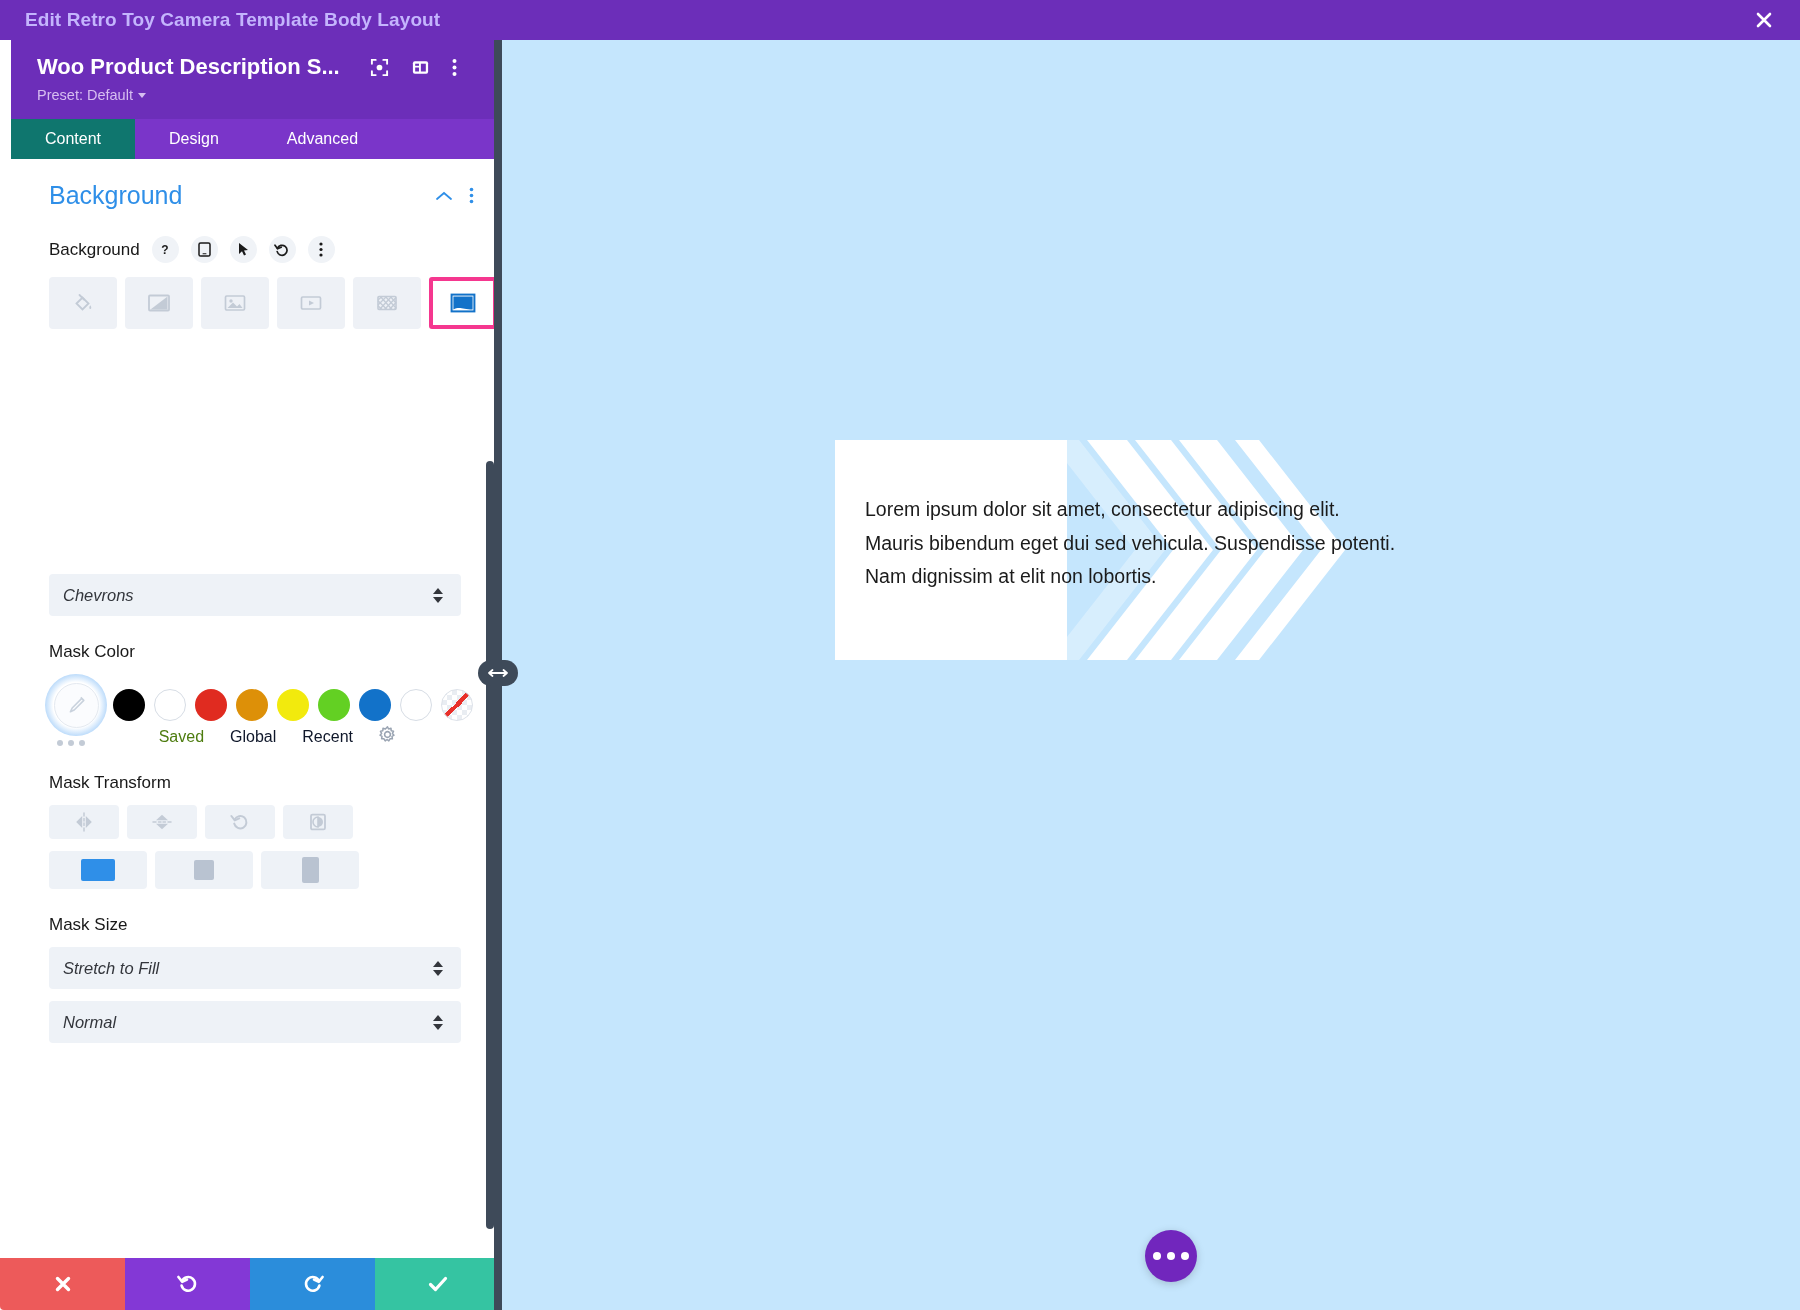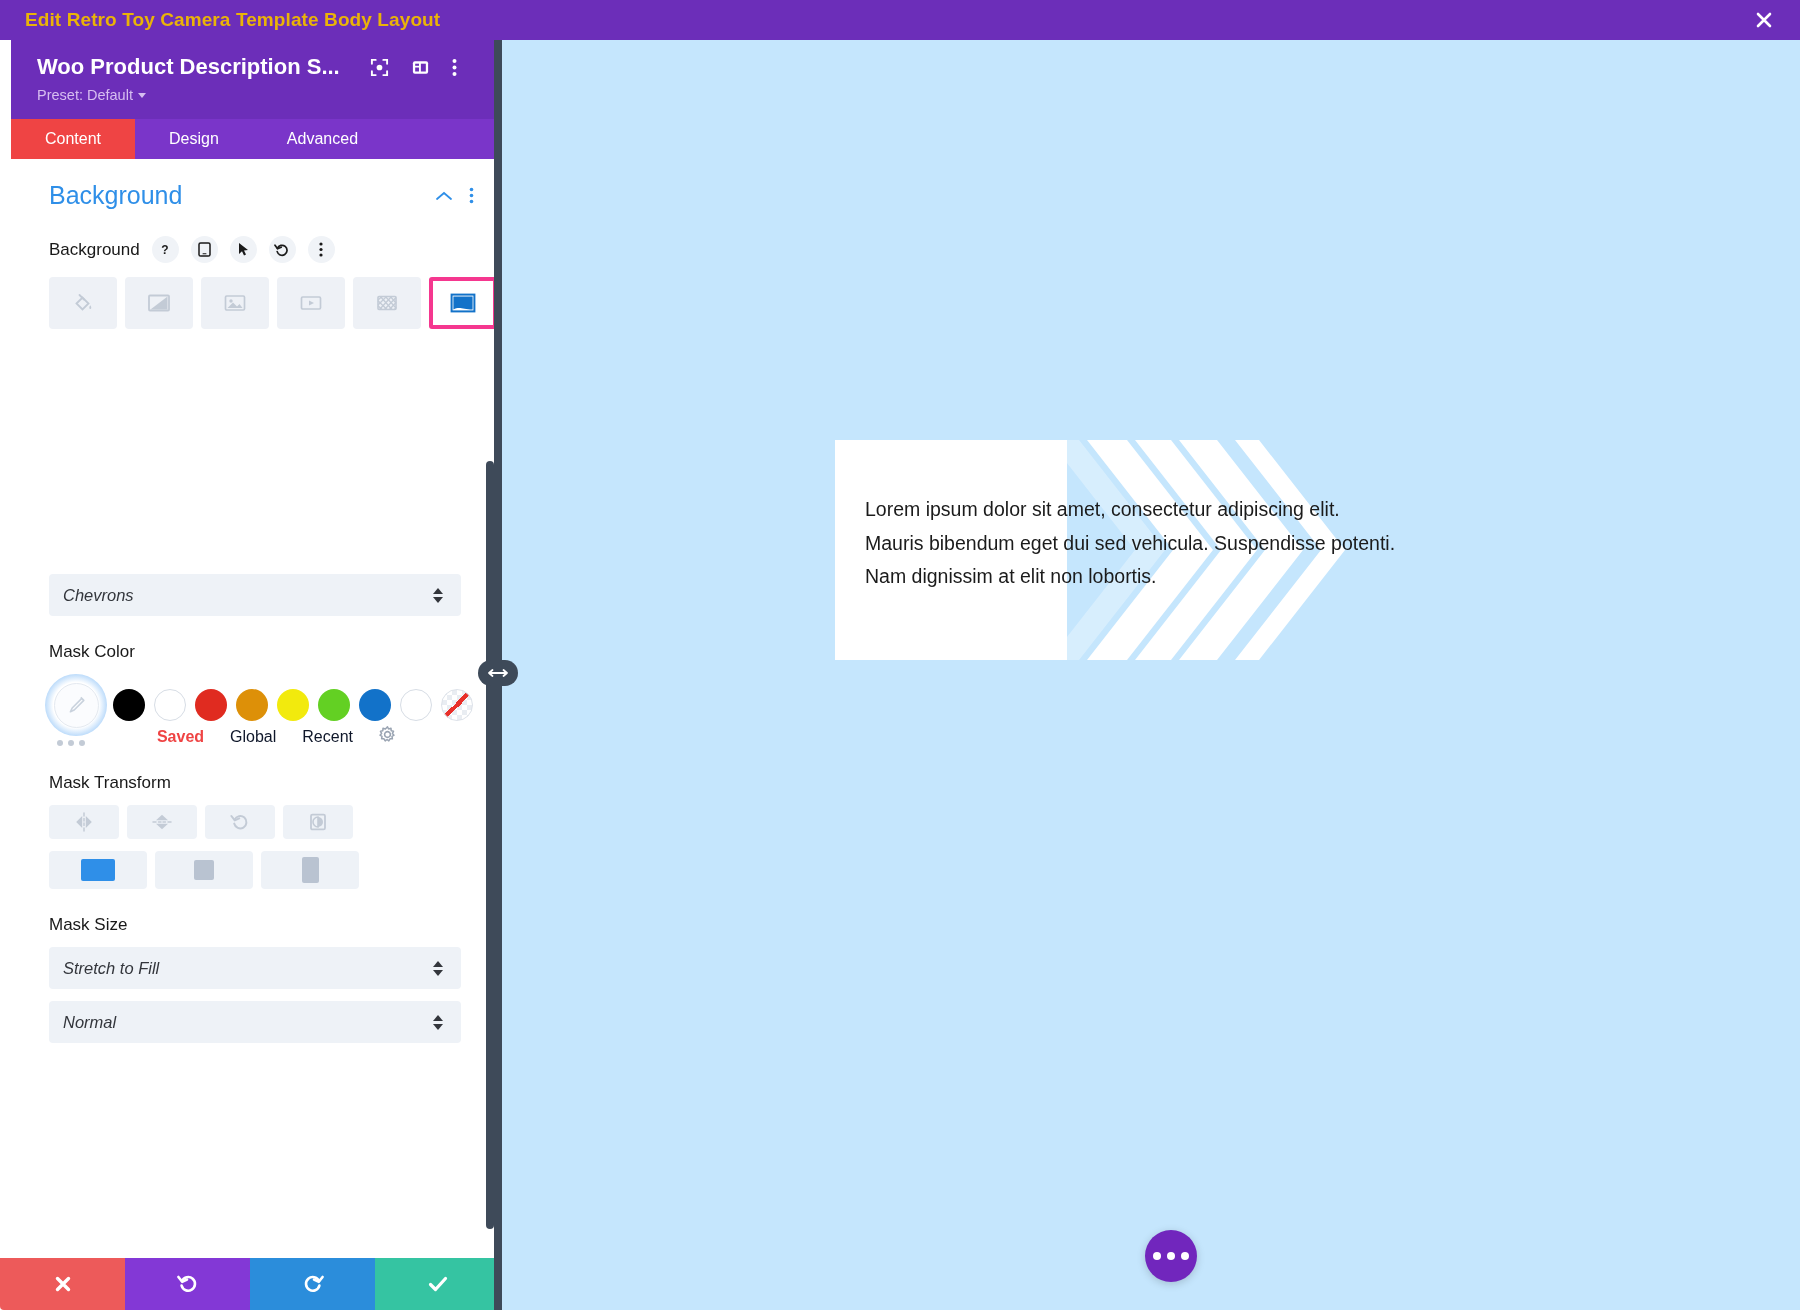--- a/index.html
+++ b/index.html
@@ -9,21 +9,21 @@
     overflow: hidden; background: #bfe3fb;
   }
   #app { position: relative; width: 1800px; height: 1310px; }
 
   
   .topbar {
     position: absolute; top: 0; left: 0; width: 1800px; height: 40px;
     background: #6c2eb9; display: flex; align-items: center;
   }
   .topbar-title {
-    color: #eab308; font-size: 19px; font-weight: bold;
+    color: #c4b5fd; font-size: 19px; font-weight: bold;
     margin-left: 25px; letter-spacing: .1px; white-space: nowrap;
   }
   .topbar-close {
     position: absolute; right: 22px; top: 50%; transform: translateY(-50%);
     width: 28px; height: 28px; display: flex; align-items: center;
     justify-content: center; cursor: pointer;
   }
   .topbar-close svg { display: block; }
 
   
@@ -72,21 +72,21 @@
     width: 0; height: 0; border-left: 4.5px solid transparent;
     border-right: 4.5px solid transparent; border-top: 5.5px solid #d6bdf0;
   }
 
   .tabs { display: flex; height: 40px; background: #7a35c9; }
   .tab {
     flex: 0 0 auto; padding: 0 34px; display: flex; align-items: center;
     justify-content: center; color: #fff; font-size: 16px; cursor: pointer;
     background: #7a35c9;
   }
-  .tab.active { background: #ef4444; }
+  .tab.active { background: #0f766e; }
 
   .panel-body {
     flex: 1; overflow: hidden; position: relative; background: #fff;
     padding: 0 0 0 0;
   }
 
   .section-title-row {
     display: flex; align-items: center; padding: 22px 26px 0 38px;
   }
   .section-title { color: #2f8fe8; font-size: 25px; font-weight: normal; flex: 1; }
@@ -167,21 +167,21 @@
     border: 1.5px solid #dde2e9;
   }
   .dots-row { padding: 4px 0 0 46px; display: flex; gap: 5px; }
   .dots-row i { width: 6px; height: 6px; border-radius: 50%; background: #c3cbd6; display: block; }
 
   .tabs-mini {
     display: flex; align-items: center; justify-content: flex-end;
     gap: 26px; padding: 0 104px 0 0; margin-top: -20px;
   }
   .tm { font-size: 16px; cursor: pointer; color: #0f172a; }
-  .tm.active { color: #ef4444; font-weight: bold; }
+  .tm.active { color: #4d7c0f; font-weight: normal; }
 
   .btn-row { display: flex; gap: 8px; padding: 12px 0 0 38px; }
   .gbtn {
     width: 70px; height: 34px; background: #eef2f7; border-radius: 4px;
     display: flex; align-items: center; justify-content: center; cursor: pointer;
   }
   .gbtn.ratio { width: 98px; height: 38px; }
 
   .rect-ico { background: #b9c3d1; border-radius: 2px; display: block; }
   .rect-ico.sel { background: #2f8fe8; }

